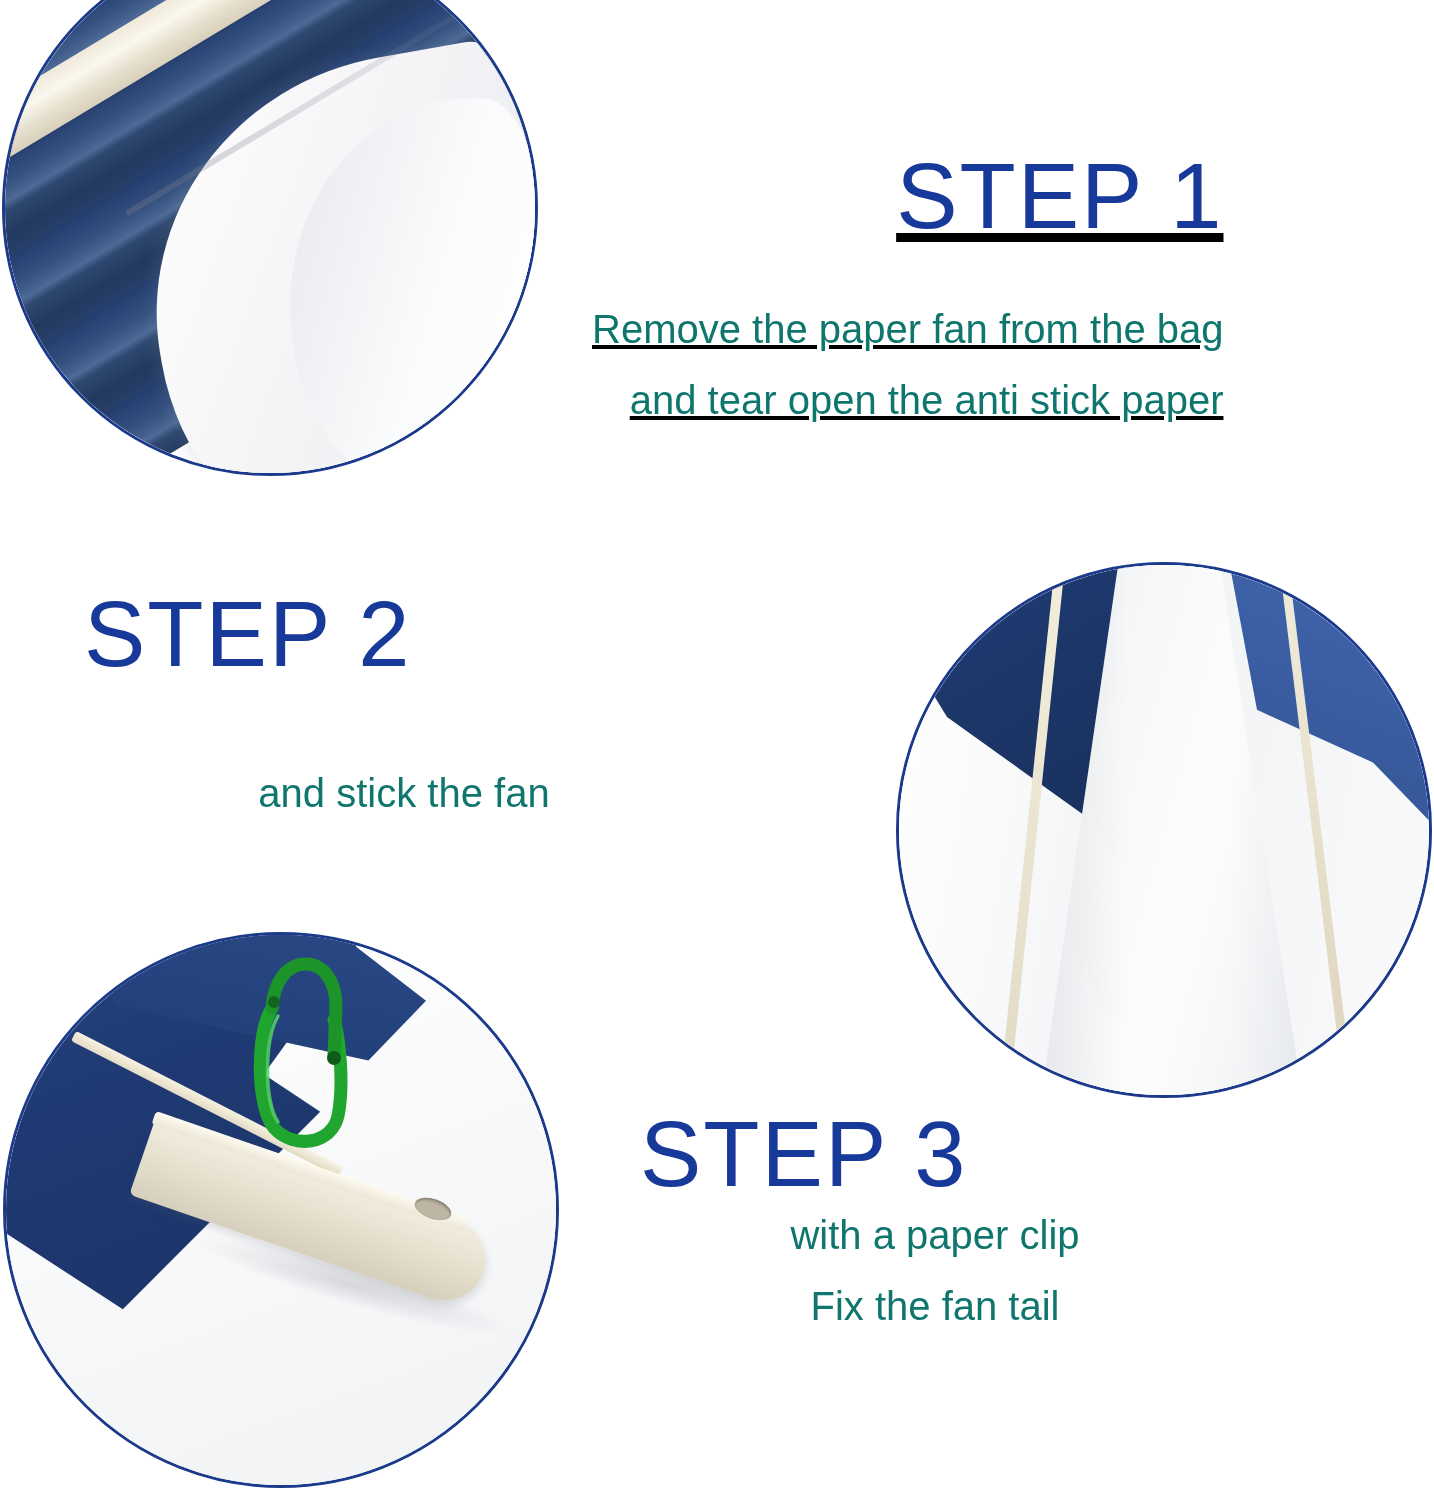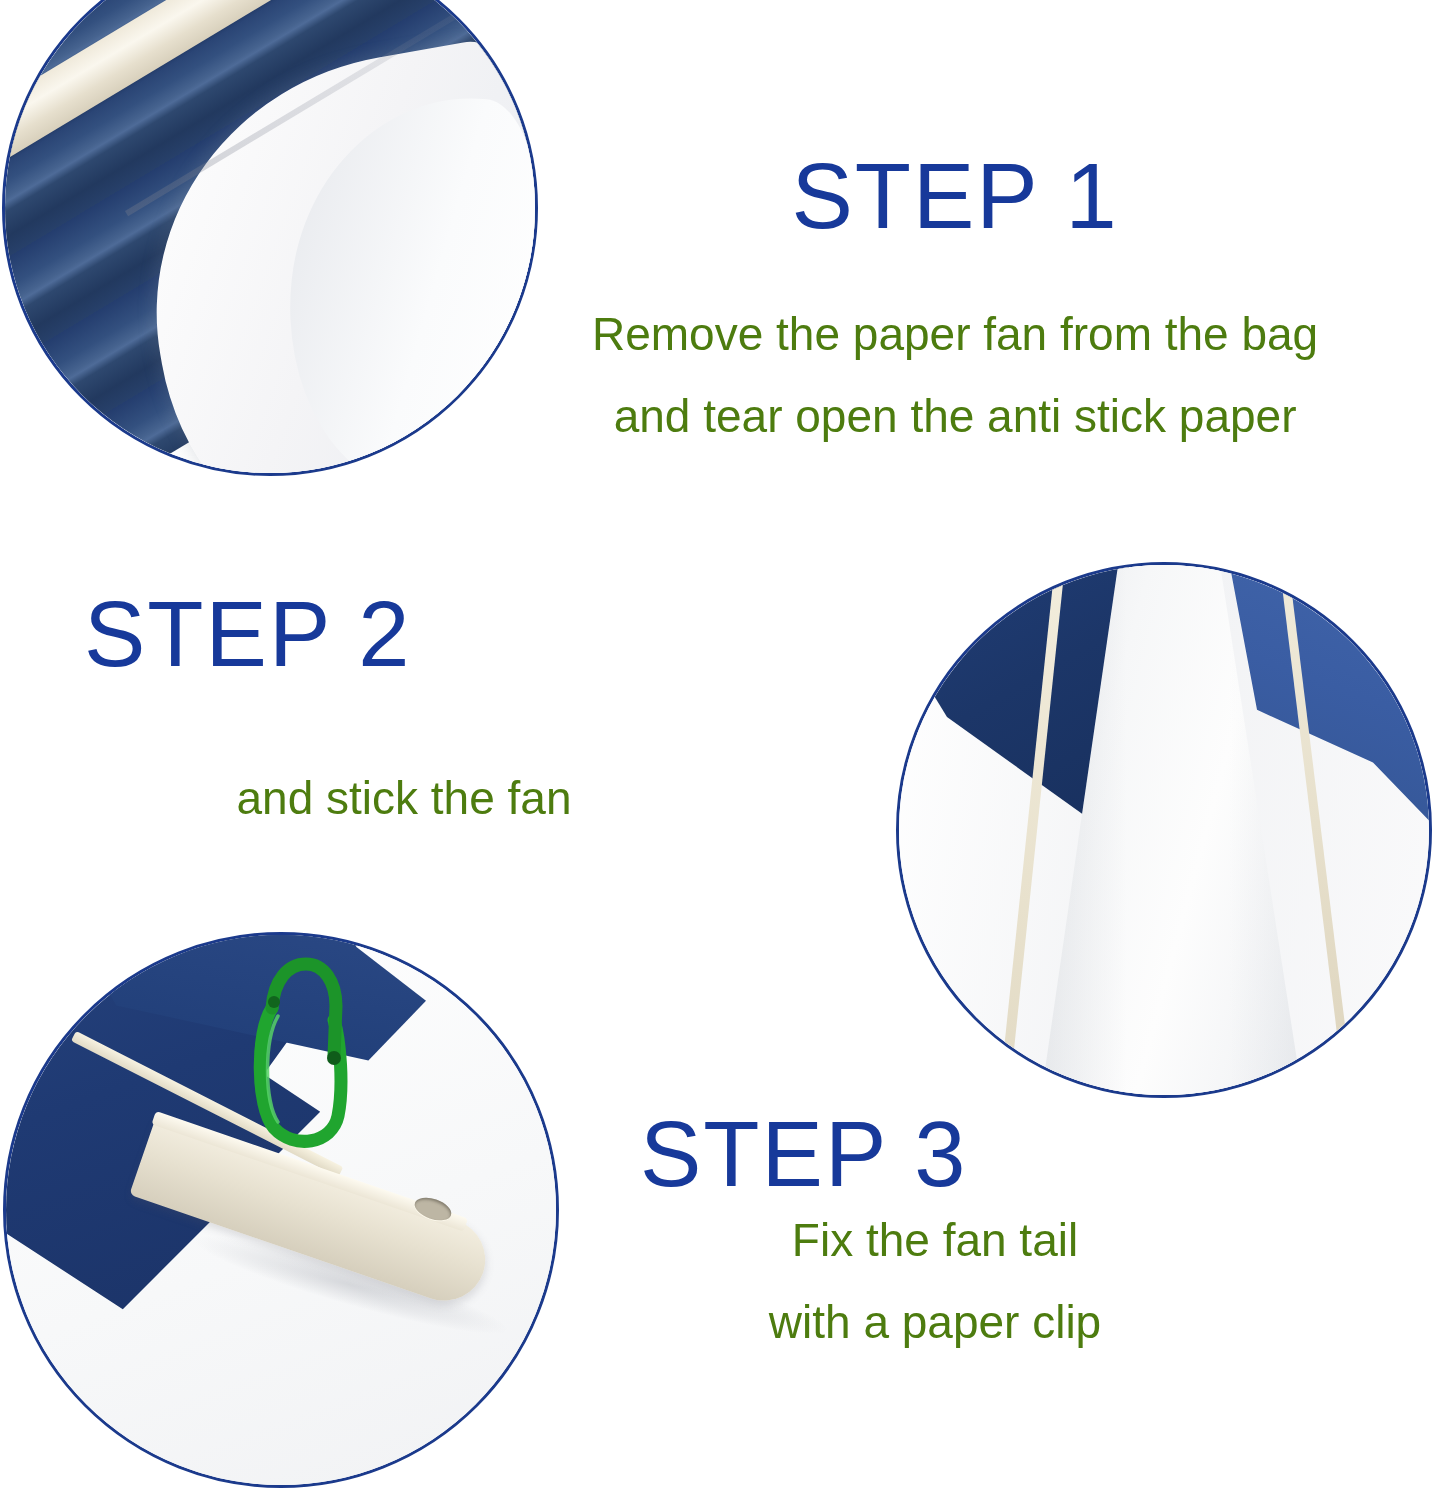--- a/index.html
+++ b/index.html
@@ -219,29 +219,29 @@
   .step-title {
     color: #17399a;
     font-size: 92px;
     font-weight: 400;
     line-height: 1.0;
     letter-spacing: 2px;
     white-space: nowrap;
     font-family: "Liberation Sans", sans-serif;
   }
   .step-desc {
-    color: #4d7c0f;
-    font-size: 46px;
+    color: #0f766e;
+    font-size: 40px;
     font-weight: 400;
     line-height: 1.78;
     font-family: "Liberation Sans", sans-serif;
     white-space: nowrap;
   }
 
-  #block-step1 { left: 592px; top: 150px; text-align: center; }
+  #block-step1 { left: 592px; top: 150px; text-align: right; text-decoration: underline; }
   #block-step1 .step-title { margin-bottom: 52px; }
 
   #block-step2 { left: 84px; top: 588px; text-align: left; }
   #block-step2 .step-title { margin-bottom: 78px; }
   #block-step2 .step-desc { text-align: center; width: 640px; }
 
   #block-step3 { left: 640px; top: 1108px; text-align: left; }
   #block-step3 .step-title { }
   #block-step3 .step-desc { text-align: center; width: 590px; }
 </style>
@@ -305,17 +305,17 @@
           <circle cx="90" cy="122" r="7" fill="#0f5c1a"></circle>
           <circle cx="30" cy="66" r="6" fill="#11651d"></circle>
           <path d="M34 80 C20 104 20 166 34 186" fill="none" stroke="#56d166" stroke-width="3.5" stroke-linecap="round" opacity="0.85"></path>
         </svg>
       </div>
     </div>
   </div>
 
   <div class="step-block" id="block-step3">
     <div class="step-title">STEP 3</div>
+    <div class="step-desc">with a paper clip</div>
     <div class="step-desc">Fix the fan tail</div>
-    <div class="step-desc">with a paper clip</div>
   </div>
 
 </div>
 
 </body></html>

